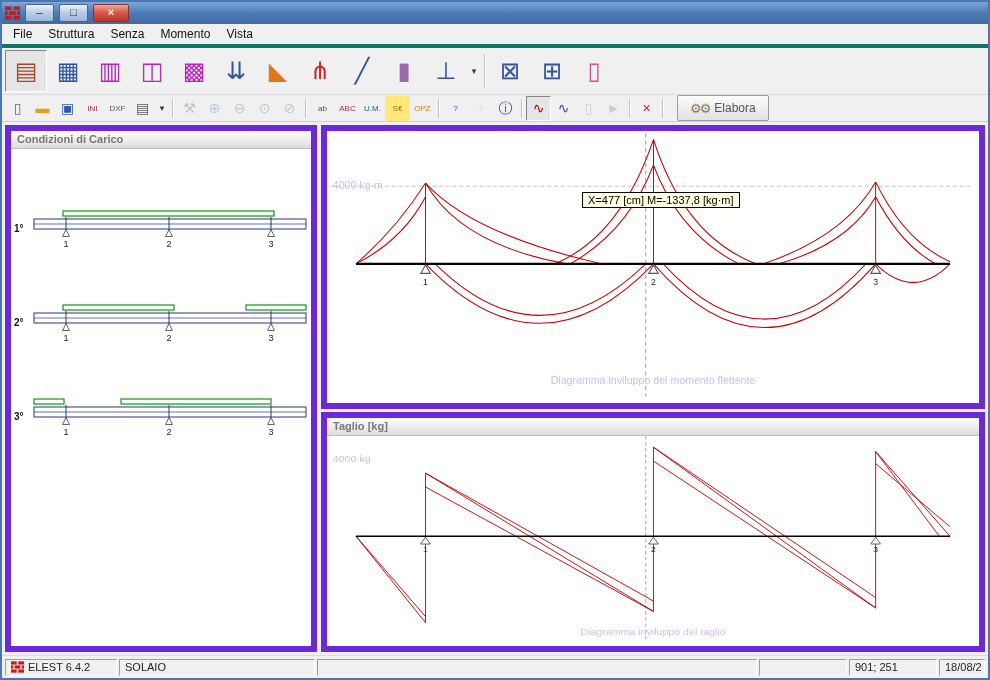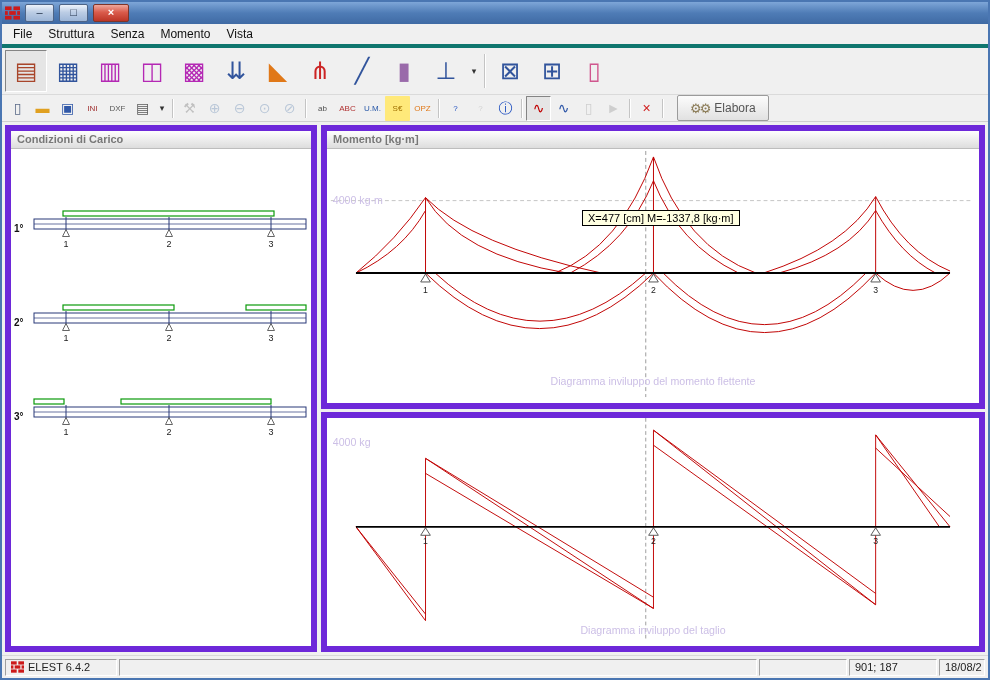--- a/index.html
+++ b/index.html
@@ -275,21 +275,20 @@
               <text x="158" y="42" font-size="9" fill="#222" text-anchor="middle" font-family="Liberation Sans, sans-serif" font-weight="normal">2</text>
               <line x1="260" y1="12" x2="260" y2="26" stroke="#283878"></line>
               <path d="M260,24.5 L256.5,31.5 L263.5,31.5 Z" fill="none" stroke="#666"></path>
               <text x="260" y="42" font-size="9" fill="#222" text-anchor="middle" font-family="Liberation Sans, sans-serif" font-weight="normal">3</text>
             </svg></div>
         </div>
     </div>
 
     <div class="right-col">
       <div class="panel moment-panel">
-        <div class="panel-header">Momento [kg·m]</div>
         <div class="chart-body" id="moment-body">
           <div class="tooltip">X=477 [cm]  M=-1337,8 [kg·m]</div>
         <svg viewBox="0 0 675 256" preserveAspectRatio="none">
               <line x1="4" y1="52" x2="669" y2="52" stroke="#c4c4c4" stroke-dasharray="4 3"></line>
               <line x1="330" y1="2" x2="330" y2="250" stroke="#9a9a9a" stroke-dasharray="4 3"></line>
               <text x="6" y="55" font-size="11" fill="#ccbfe6" text-anchor="start" font-family="Liberation Sans, sans-serif" font-weight="normal">4000 kg·m</text>
               <text x="337.5" y="238" font-size="11" fill="#ccbfe6" text-anchor="middle" font-family="Liberation Sans, sans-serif" font-weight="normal">Diagramma inviluppo del momento flettente</text>
               <path d="M30,125 Q72,92 102,49" fill="none" stroke="#c00000" stroke-width="1"></path>
               <path d="M30,125 Q78,103 102,62" fill="none" stroke="#c00000" stroke-width="1"></path>
               <path d="M102,49 Q138,107 248,125" fill="none" stroke="#c00000" stroke-width="1"></path>
@@ -314,20 +313,21 @@
               <path d="M102,126 L97,134 L107,134 Z" fill="#fff" stroke="#555"></path>
               <text x="102" y="145" font-size="9" fill="#222" text-anchor="middle" font-family="Liberation Sans, sans-serif" font-weight="normal">1</text>
               <path d="M338,126 L333,134 L343,134 Z" fill="#fff" stroke="#555"></path>
               <text x="338" y="145" font-size="9" fill="#222" text-anchor="middle" font-family="Liberation Sans, sans-serif" font-weight="normal">2</text>
               <path d="M568,126 L563,134 L573,134 Z" fill="#fff" stroke="#555"></path>
               <text x="568" y="145" font-size="9" fill="#222" text-anchor="middle" font-family="Liberation Sans, sans-serif" font-weight="normal">3</text>
             </svg>
           </div>
       </div>
       <div class="panel shear-panel">
+        <div class="panel-header">Taglio [kg]</div>
         <div class="chart-body" id="shear-body">
             <svg viewBox="0 0 675 243" preserveAspectRatio="none">
               <line x1="330" y1="0" x2="330" y2="235" stroke="#9a9a9a" stroke-dasharray="4 3"></line>
               <text x="6" y="30" font-size="11" fill="#ccbfe6" text-anchor="start" font-family="Liberation Sans, sans-serif" font-weight="normal">4000 kg</text>
               <text x="337.5" y="230" font-size="11" fill="#ccbfe6" text-anchor="middle" font-family="Liberation Sans, sans-serif" font-weight="normal">Diagramma inviluppo del taglio</text>
               <line x1="30" y1="116" x2="102" y2="209" stroke="#c00000" stroke-width="1"></line>
               <line x1="30" y1="116" x2="102" y2="216" stroke="#c00000" stroke-width="1"></line>
               <line x1="102" y1="216" x2="102" y2="43" stroke="#c00000" stroke-width="1"></line>
               <line x1="102" y1="43" x2="338" y2="203" stroke="#c00000" stroke-width="1"></line>
               <line x1="102" y1="43" x2="338" y2="191" stroke="#c00000" stroke-width="1"></line>
@@ -360,23 +360,26 @@
         <rect x="0" y="0" width="7" height="4" fill="#cc1a1a"></rect>
           <rect x="9" y="0" width="7" height="4" fill="#cc1a1a"></rect>
         <rect x="0" y="5" width="3" height="4" fill="#cc1a1a"></rect>
           <rect x="4.5" y="5" width="7" height="4" fill="#cc1a1a"></rect>
           <rect x="13" y="5" width="3" height="4" fill="#cc1a1a"></rect>
         <rect x="0" y="10" width="7" height="4" fill="#cc1a1a"></rect>
           <rect x="9" y="10" width="7" height="4" fill="#cc1a1a"></rect>
       </svg>
       <span>ELEST 6.4.2</span>
     </div>
+    <div class="seg s2">
+      <span>SOLAIO</span>
+    </div>
     <div class="seg s3"></div>
     <div class="seg s4"></div>
     <div class="seg s5">
-      <span>901; 187</span>
+      <span>901; 251</span>
     </div>
     <div class="seg s6">
       <span>18/08/2</span>
     </div>
   </div>
 
 </div>
 
 </body></html>

